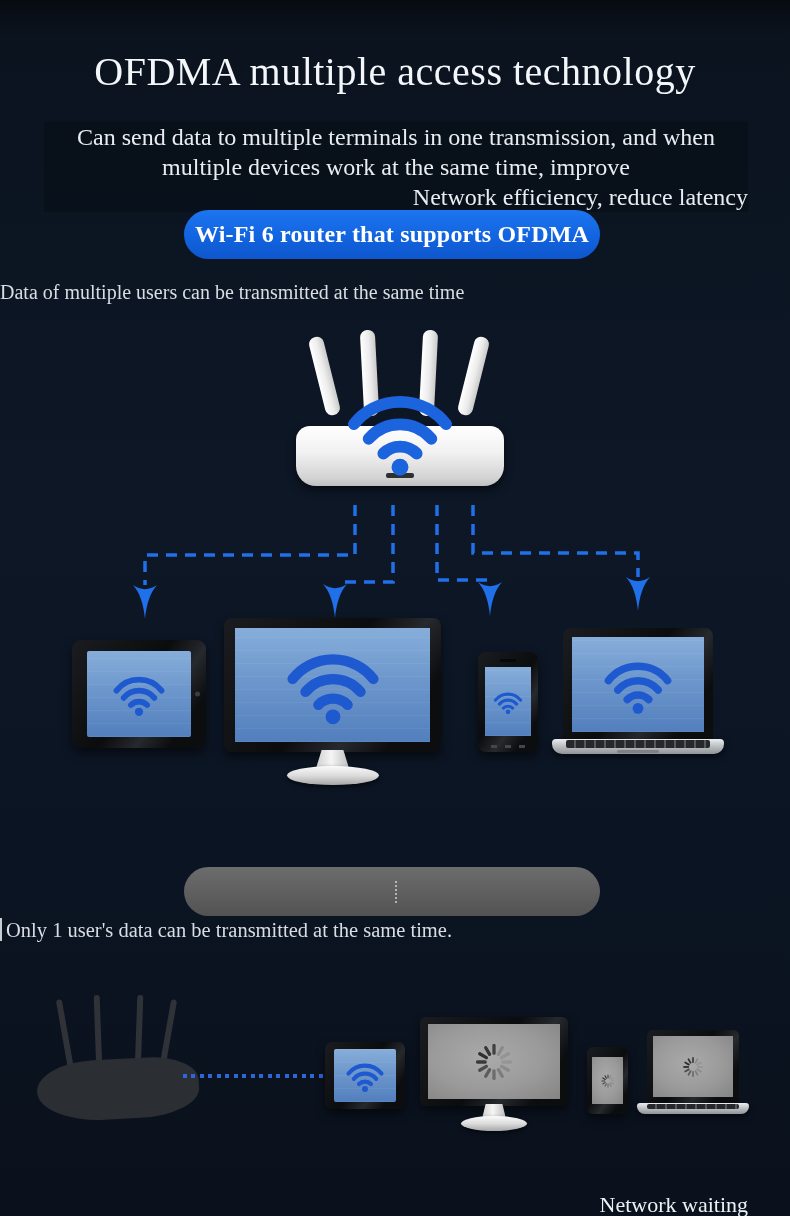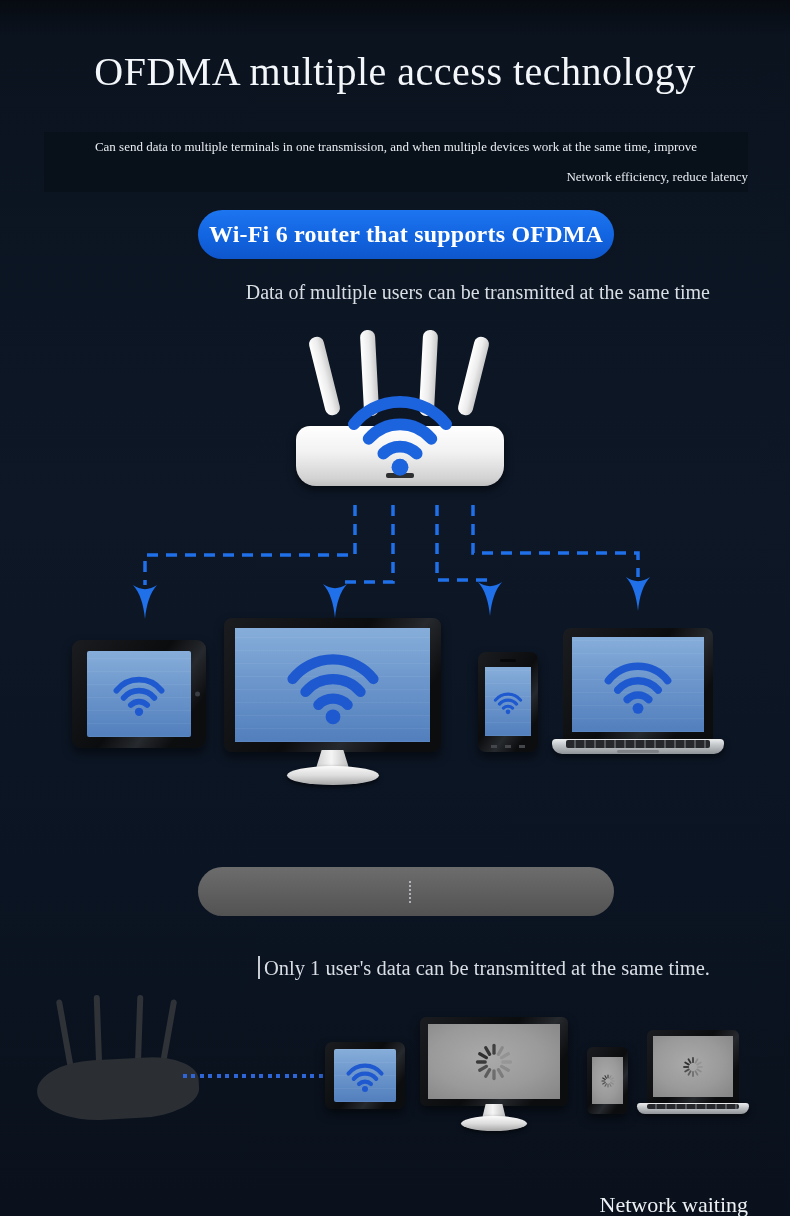--- a/index.html
+++ b/index.html
@@ -9,37 +9,37 @@
     background:linear-gradient(180deg,#070b11 0%,#0b131f 3%,#0d1726 42%,#0b1422 72%,#0a111c 100%);
   }
   .abs{position:absolute;}
 
   
   .title{
     left:0;top:48px;width:790px;text-align:center;
     color:#f4f7fa;font-size:40px;font-weight:400;letter-spacing:.5px;
   }
   .desc{
-    left:44px;top:132px;width:704px;color:#e9edf1;font-size:13px;line-height:30px;
+    left:44px;top:122px;width:704px;color:#e9edf1;font-size:24px;line-height:30px;
     background:rgba(4,8,13,.35);
   }
   .desc .l1{text-align:center;margin:0;}
   .desc .l2{text-align:right;margin:0;padding-left:6px;}
   .badge{
-    left:198px;width:416px;height:49px;border-radius:26px;
+    left:184px;width:416px;height:49px;border-radius:26px;
     display:flex;align-items:center;justify-content:center;
     color:#fff;font-size:24px;font-weight:700;letter-spacing:.2px;
   }
   .badge.blue{top:210px;background:linear-gradient(180deg,#1d75f0 0%,#1264e0 55%,#0e56cc 100%);}
   .badge.gray{top:867px;background:linear-gradient(180deg,#6c6c6c 0%,#5d5d5d 60%,#525252 100%);}
   .cursor-artifact{display:inline-block;width:0;height:22px;border-left:2px dotted #cdd2d8;margin-left:7px;opacity:.75;}
   .bar-artifact{display:inline-block;width:0;height:23px;border-left:2px solid #e9edf1;margin-right:4px;vertical-align:-4px;opacity:.85;}
-  .caption{left:0;width:710px;text-align:right;color:#d9dee5;font-size:20px;}
+  .caption{left:0;width:710px;text-align:left;color:#d9dee5;font-size:20px;}
   .caption.c1{top:281px;}
-  .caption.c2{top:956px;font-size:20.5px;}
+  .caption.c2{top:918px;font-size:20.5px;}
   .netwait{left:448px;top:1192px;width:300px;text-align:right;color:#eef1f4;font-size:22px;}
 
   
   .router6{left:285px;top:330px;width:230px;height:180px;}
   .antenna{position:absolute;width:15px;border-radius:7px;
     background:linear-gradient(90deg,#ffffff 0%,#ececec 55%,#c9c9c9 100%);}
   .antenna.a1{left:32px;top:6px;height:80px;transform:rotate(-14deg);}
   .antenna.a2{left:77px;top:0;height:86px;transform:rotate(-3deg);}
   .antenna.a3{left:136px;top:0;height:86px;transform:rotate(3deg);}
   .antenna.a4{left:181px;top:6px;height:80px;transform:rotate(14deg);}

